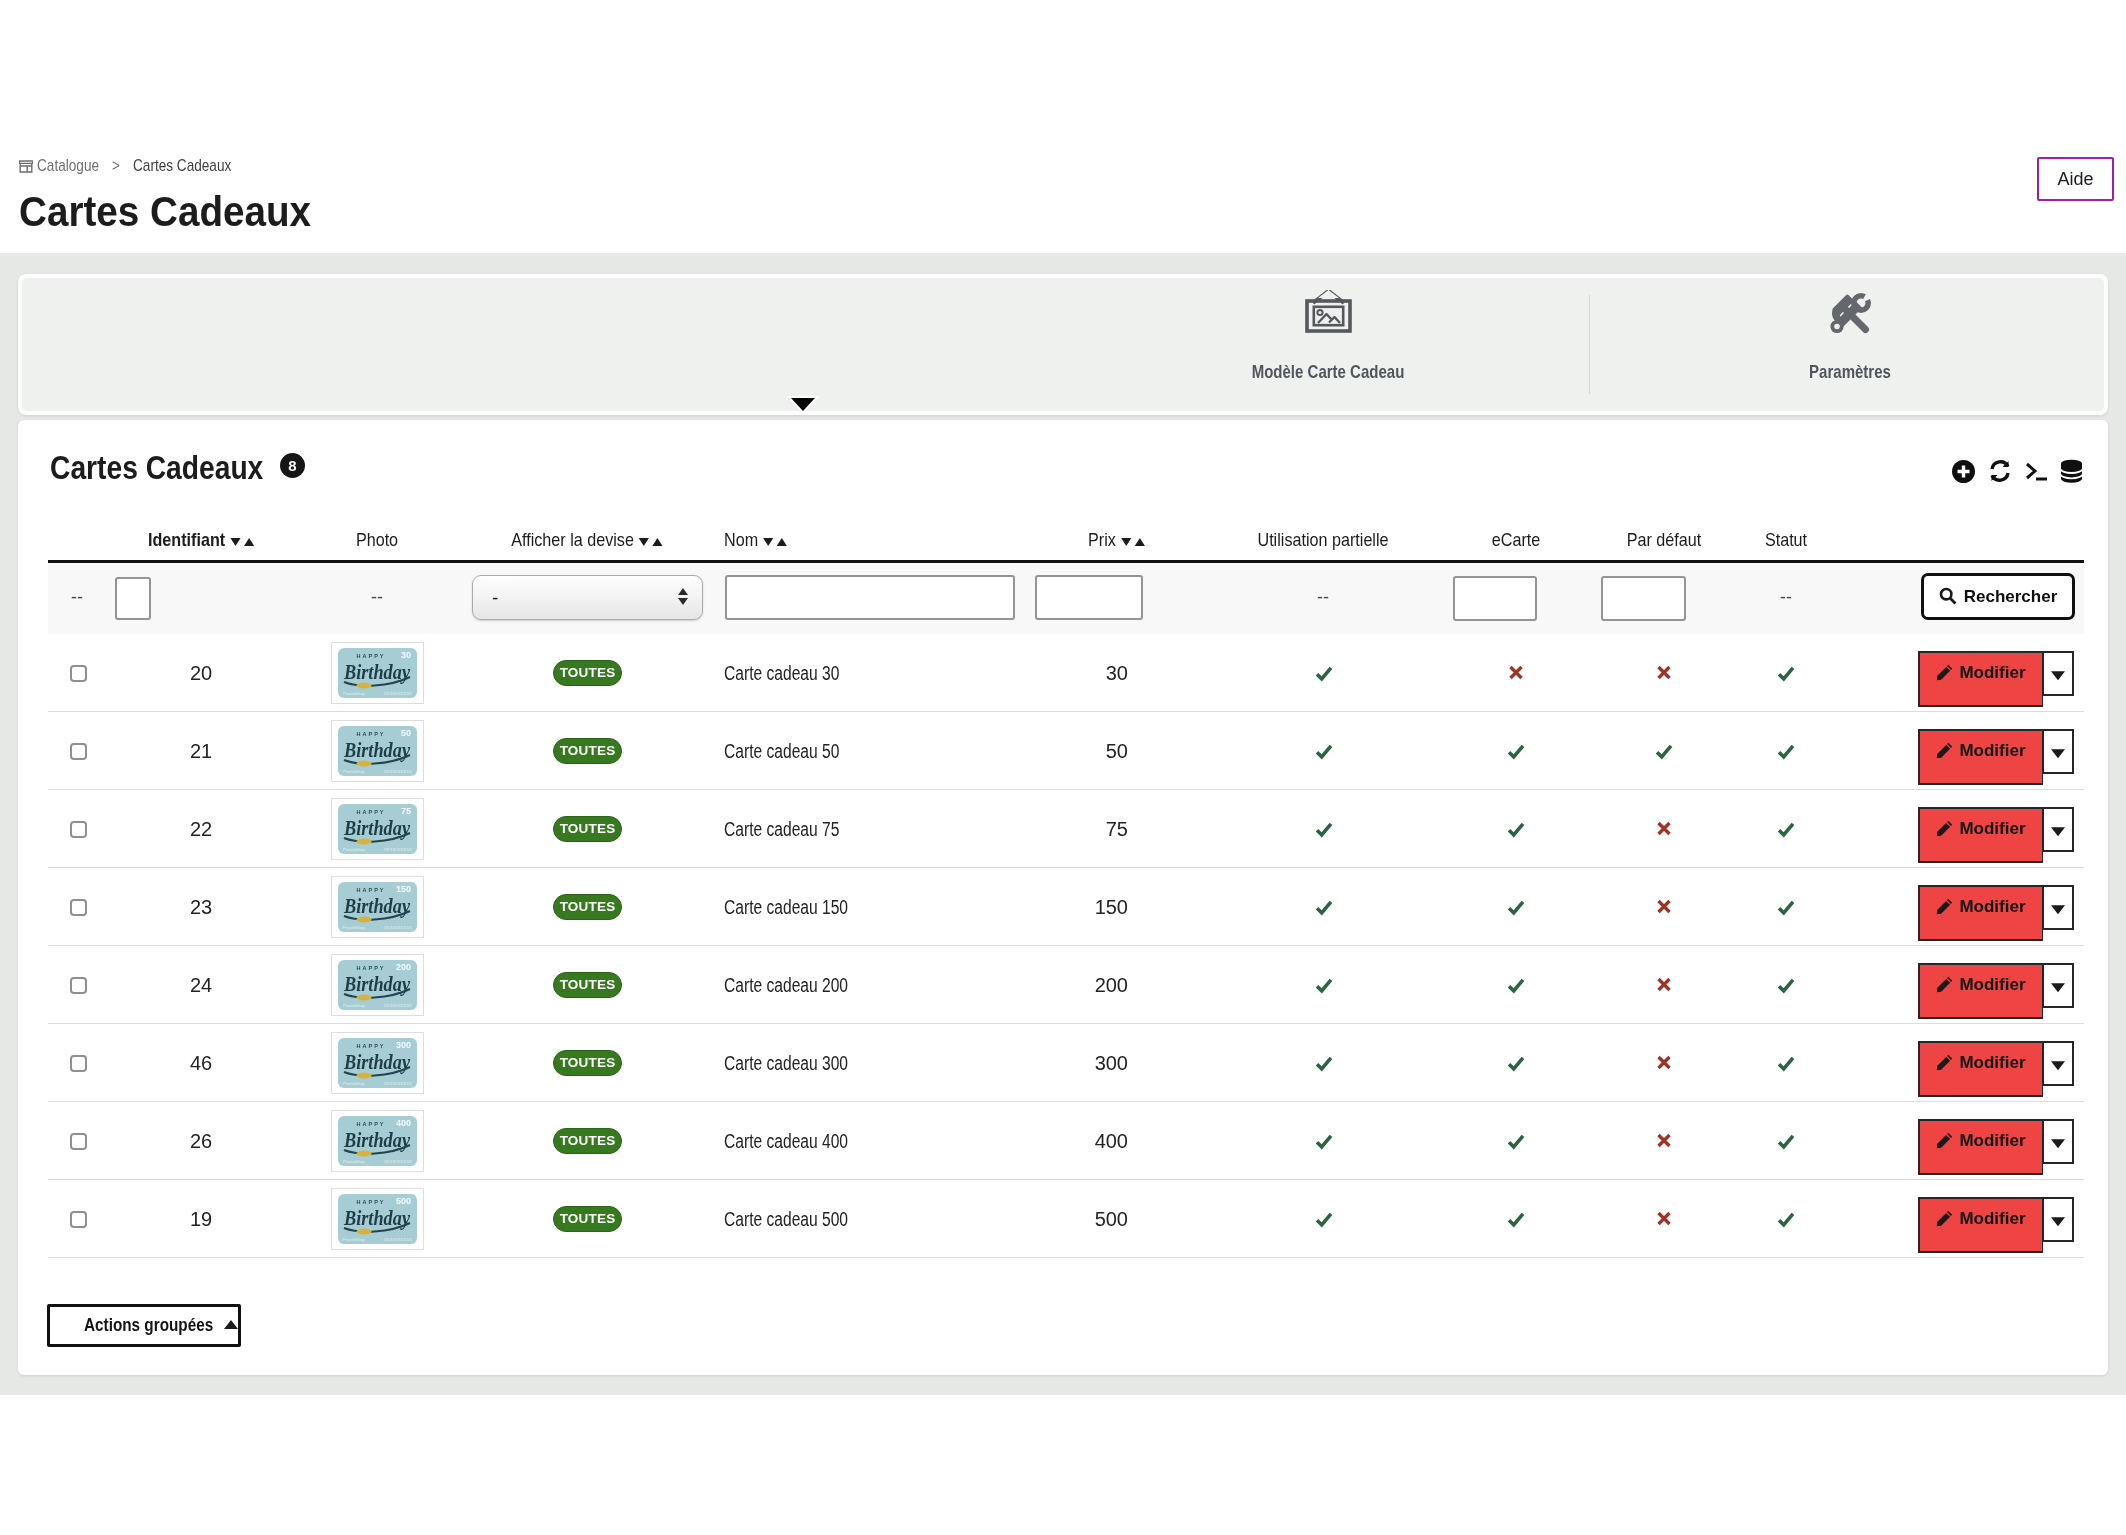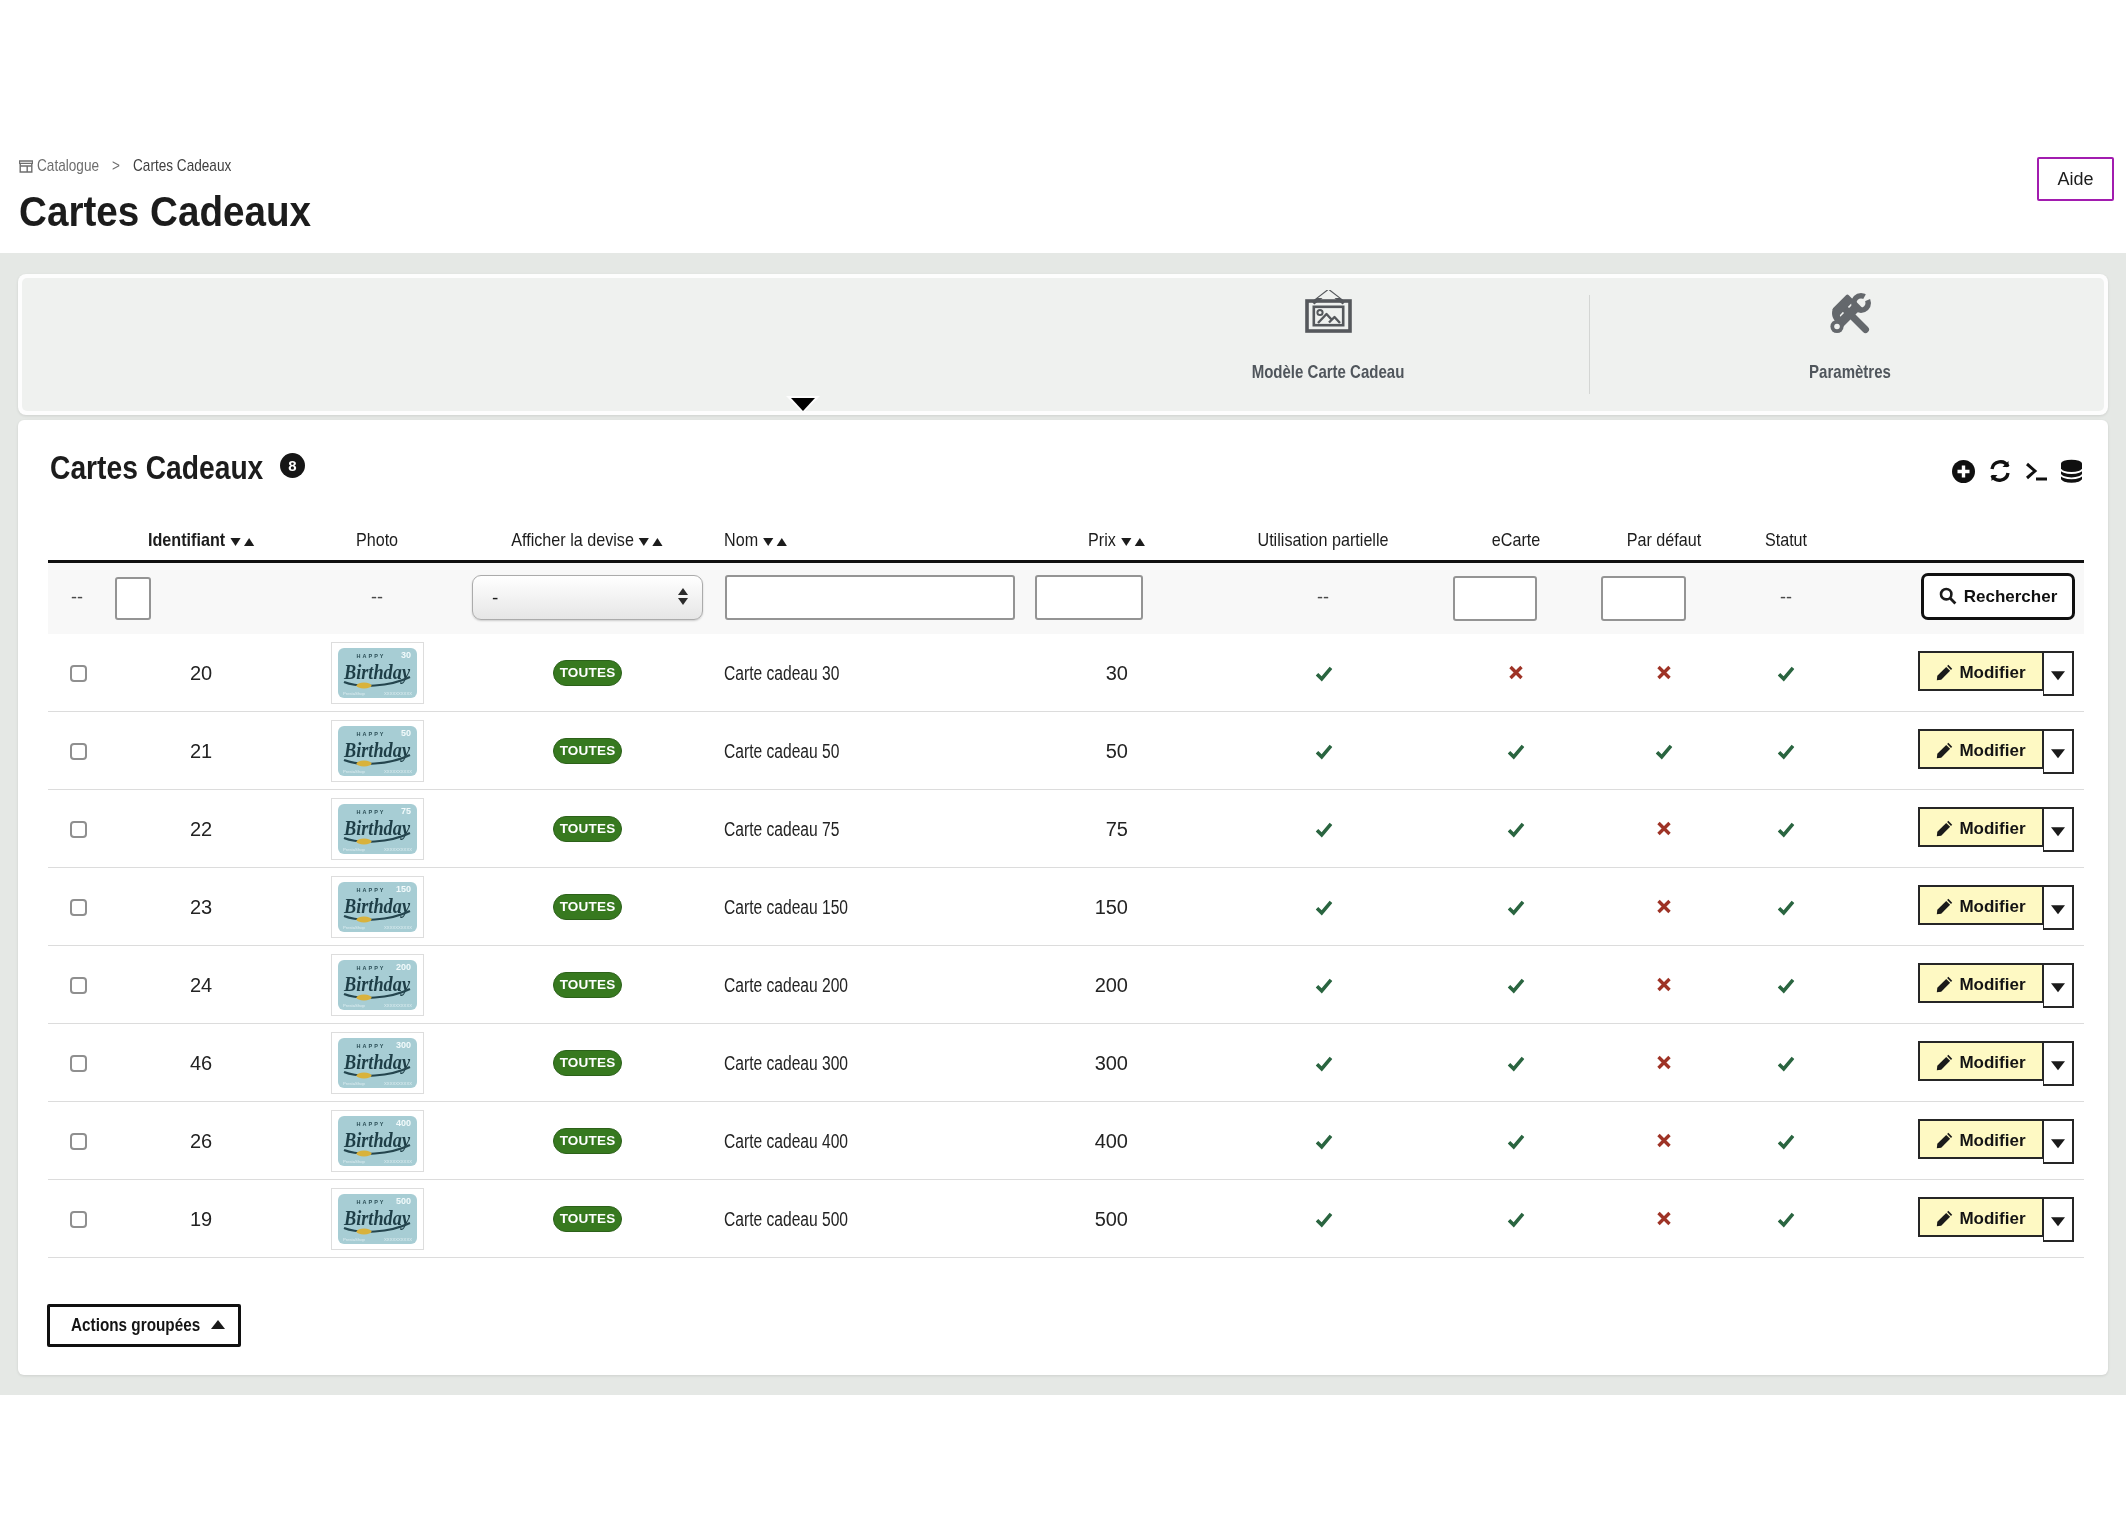--- a/index.html
+++ b/index.html
@@ -60,28 +60,28 @@
 .trow { position:absolute; left:48px; width:2036px; height:78px; border-bottom:1px solid #dcdcdc; }
 .trow .cell { position:absolute; top:28px; font-size:20px; color:#232323; white-space:nowrap; }
 .trow .nm { transform:scaleX(0.78); transform-origin:left top; }
 .trow .pr { right:956px; }
 .trow .cell.cen { transform:translateX(-50%); }
 .cb { position:absolute; left:22px; top:31px; width:17px; height:17px; border:2px solid #8f8f8f; border-radius:4px; background:#fff; }
 .photo { position:absolute; left:283px; top:8px; width:93px; height:62px; }
 .badge { position:absolute; left:505px; top:26px; width:69px; height:26px; border-radius:13px; background:#37791f; border:1px solid #2c611a; color:#fff; font-size:13.5px; font-weight:bold; text-align:center; line-height:24px; letter-spacing:0.2px; }
 .icn { position:absolute; top:31px; transform:translateX(-50%); }
 .modbtn { position:absolute; left:1870px; top:17px; height:45px; display:flex; }
-.modmain { display:inline-block; width:125px; height:40px; border:2.5px solid #262626; border-right:1.5px solid #262626; background:#fef9c3; text-align:center; line-height:40px; }
+.modmain { display:inline-block; width:125px; height:56px; border:2.5px solid #262626; border-right:1.5px solid #262626; background:#ef4444; text-align:center; line-height:40px; }
 .modtxt { font-size:17px; font-weight:bold; color:#141414; margin-left:6px; }
 .modmain svg { vertical-align:-3px; }
 .modcar { display:inline-block; width:31px; height:45px; border:2.5px solid #262626; border-left:1.5px solid #262626; background:#fff; position:relative; }
 .car { position:absolute; left:50%; top:50%; transform:translate(-50%,-30%); width:0; height:0; border-left:7px solid transparent; border-right:7px solid transparent; border-top:9px solid #1a1a1a; }
 
 
-.actgrp { position:absolute; left:47px; top:1304px; width:194px; height:43px; border:3px solid #101010; border-radius:2px; background:#fff; font-size:18px; font-weight:bold; color:#141414; text-align:left; line-height:37px; padding-left:21px; white-space:nowrap; }
+.actgrp { position:absolute; left:47px; top:1304px; width:194px; height:43px; border:3px solid #101010; border-radius:2px; background:#fff; font-size:18px; font-weight:bold; color:#141414; text-align:right; line-height:37px; padding-left:21px; white-space:nowrap; }
 .agtxt { display:inline-block; transform:scaleX(0.85); transform-origin:left center; }
 .actgrp .caru { display:inline-block; width:0; height:0; border-left:7px solid transparent; border-right:7px solid transparent; border-bottom:9px solid #1a1a1a; margin-left:-12px; vertical-align:2px; }
 </style>
 </head>
 <body>
 <div class="graybg"></div>
 
 <svg class="abs" style="left:19px;top:160px" width="14" height="13" viewBox="0 0 14 13">
     <path d="M0.5 1 H13.5 V3.4 H0.5 Z M1.2 3.4 V12 H12.8 V3.4 M1.2 6 H12.8 M8.2 6 V12" stroke="#6e6e6e" stroke-width="1.4" fill="none"></path>
   </svg>

